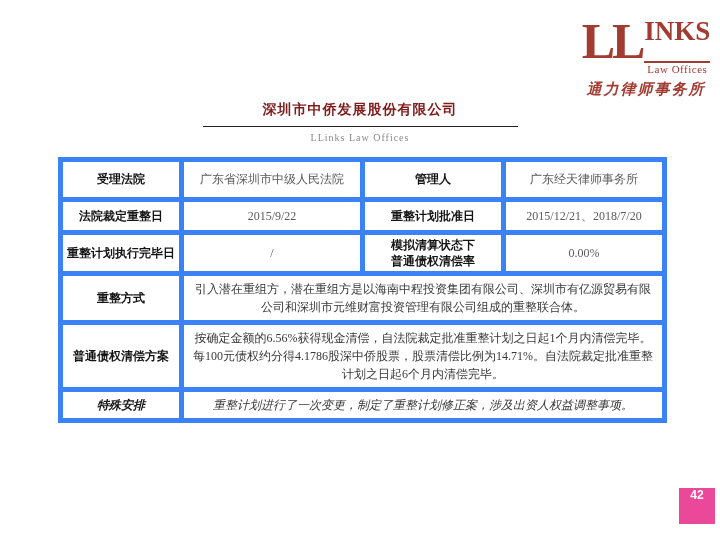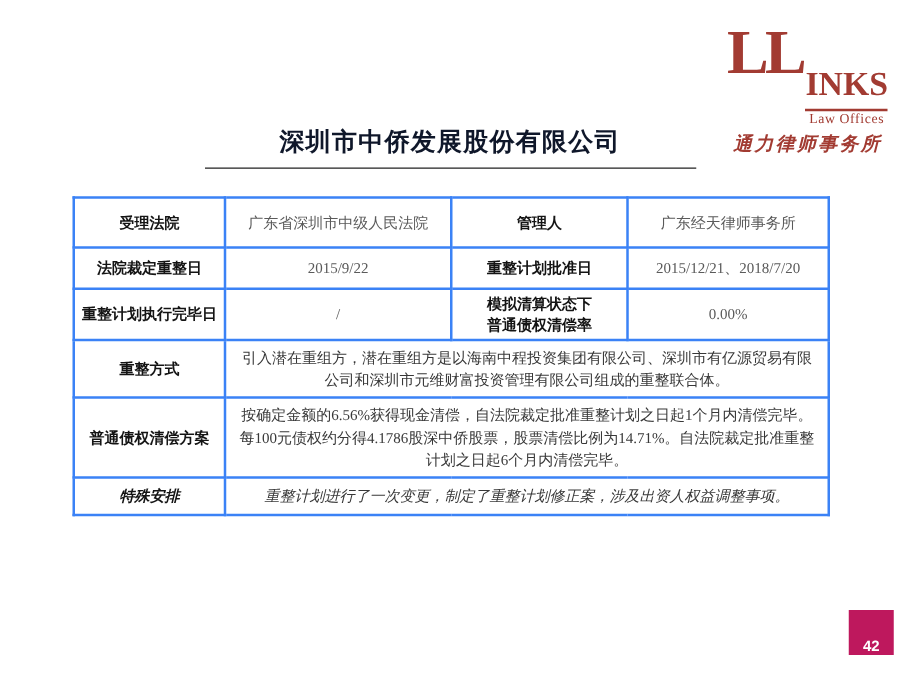--- a/index.html
+++ b/index.html
@@ -5,58 +5,59 @@
   * { margin:0; padding:0; box-sizing:border-box; }
   html, body { width:720px; height:540px; }
   body { font-family:"Liberation Serif", serif; background:#ffffff; position:relative; overflow:hidden; }
   .slide { position:absolute; left:0; top:0; width:720px; height:477px; background:#ffffff; }
 
   
   .logo { position:absolute; top:16px; right:8px; width:132px; text-align:center; color:#A23B32; }
   .logo-en { display:flex; justify-content:center; align-items:flex-start; line-height:1; }
   .logo-ll { font-size:50px; font-weight:bold; letter-spacing:-3px; }
   .logo-right { display:inline-block; margin-left:2px; padding-top:2px; }
-  .logo-inks { display:block; font-size:27px; font-weight:bold; letter-spacing:0px; border-bottom:2px solid #A23B32; padding-bottom:6px;margin-top:36px; }
+  .logo-inks { display:block; font-size:27px; font-weight:bold; letter-spacing:0px; border-bottom:2px solid #A23B32; padding-bottom:16px; }
   .logo-sub { display:block; font-size:11px; text-align:center; margin-top:1px; letter-spacing:0.5px; }
   .logo-cn { font-size:15px; font-weight:bold; font-style:italic; letter-spacing:2px; margin-top:5px; }
 
   
   .title-block { position:absolute; top:100px; left:0; width:100%; text-align:center; }
-  .title { display:inline-block; font-size:20px; font-weight:bold; color:#0f172a; padding:0 60px 7px 60px; border-bottom:1px solid #222; letter-spacing:1px; }
+  .title { display:inline-block; font-size:14px; font-weight:bold; color:#7f1d1d; padding:0 60px 7px 60px; border-bottom:1px solid #222; letter-spacing:1px; }
   .subtitle { margin-top:5px; font-size:10px; color:#8a8a8a; letter-spacing:1px; }
 
   
   table.main { position:absolute; left:58px; top:157px; width:604px; border-collapse:collapse; table-layout:fixed; }
-  table.main th, table.main td { border:2px solid #3b82f6; font-size:12px; vertical-align:middle; }
+  table.main th, table.main td { border:5px solid #3b82f6; font-size:12px; vertical-align:middle; }
   th.lbl { font-weight:bold; color:#141414; text-align:center; padding:2px; }
   td.val { color:#5a5a5a; text-align:center; padding:2px; }
   td.txt { color:#383838; text-align:center; padding:4px 9px; line-height:1.5; }
   .two-line span { display:block; line-height:1.35; }
 
   
-  .page-box { position:absolute; left:679px; top:488px; width:36px; height:36px; background:#be185d; color:#ffffff; display:flex; align-items:flex-end; justify-content:center; font-size:12px; font-weight:bold; font-family:"Liberation Sans", sans-serif; }
+  .page-box { position:absolute; left:679px; top:488px; width:36px; height:36px; background:#ec4899; color:#ffffff; display:flex; align-items:flex-start; justify-content:center; font-size:12px; font-weight:bold; font-family:"Liberation Sans", sans-serif; }
 </style>
 </head>
 <body>
 
 <div class="slide">
 
   <div class="logo">
     <div class="logo-en">
       <span class="logo-ll">LL</span>
       <span class="logo-right">
         <span class="logo-inks">INKS</span>
         <span class="logo-sub">Law Offices</span>
       </span>
     </div>
     <div class="logo-cn">通力律师事务所</div>
   </div>
 
   <div class="title-block">
     <div class="title">深圳市中侨发展股份有限公司</div>
+    <div class="subtitle">LLinks Law Offices</div>
   </div>
 
   <table class="main">
     <colgroup>
       <col style="width:121px">
       <col style="width:181px">
       <col style="width:141px">
       <col style="width:161px">
     </colgroup>
     <tbody>

